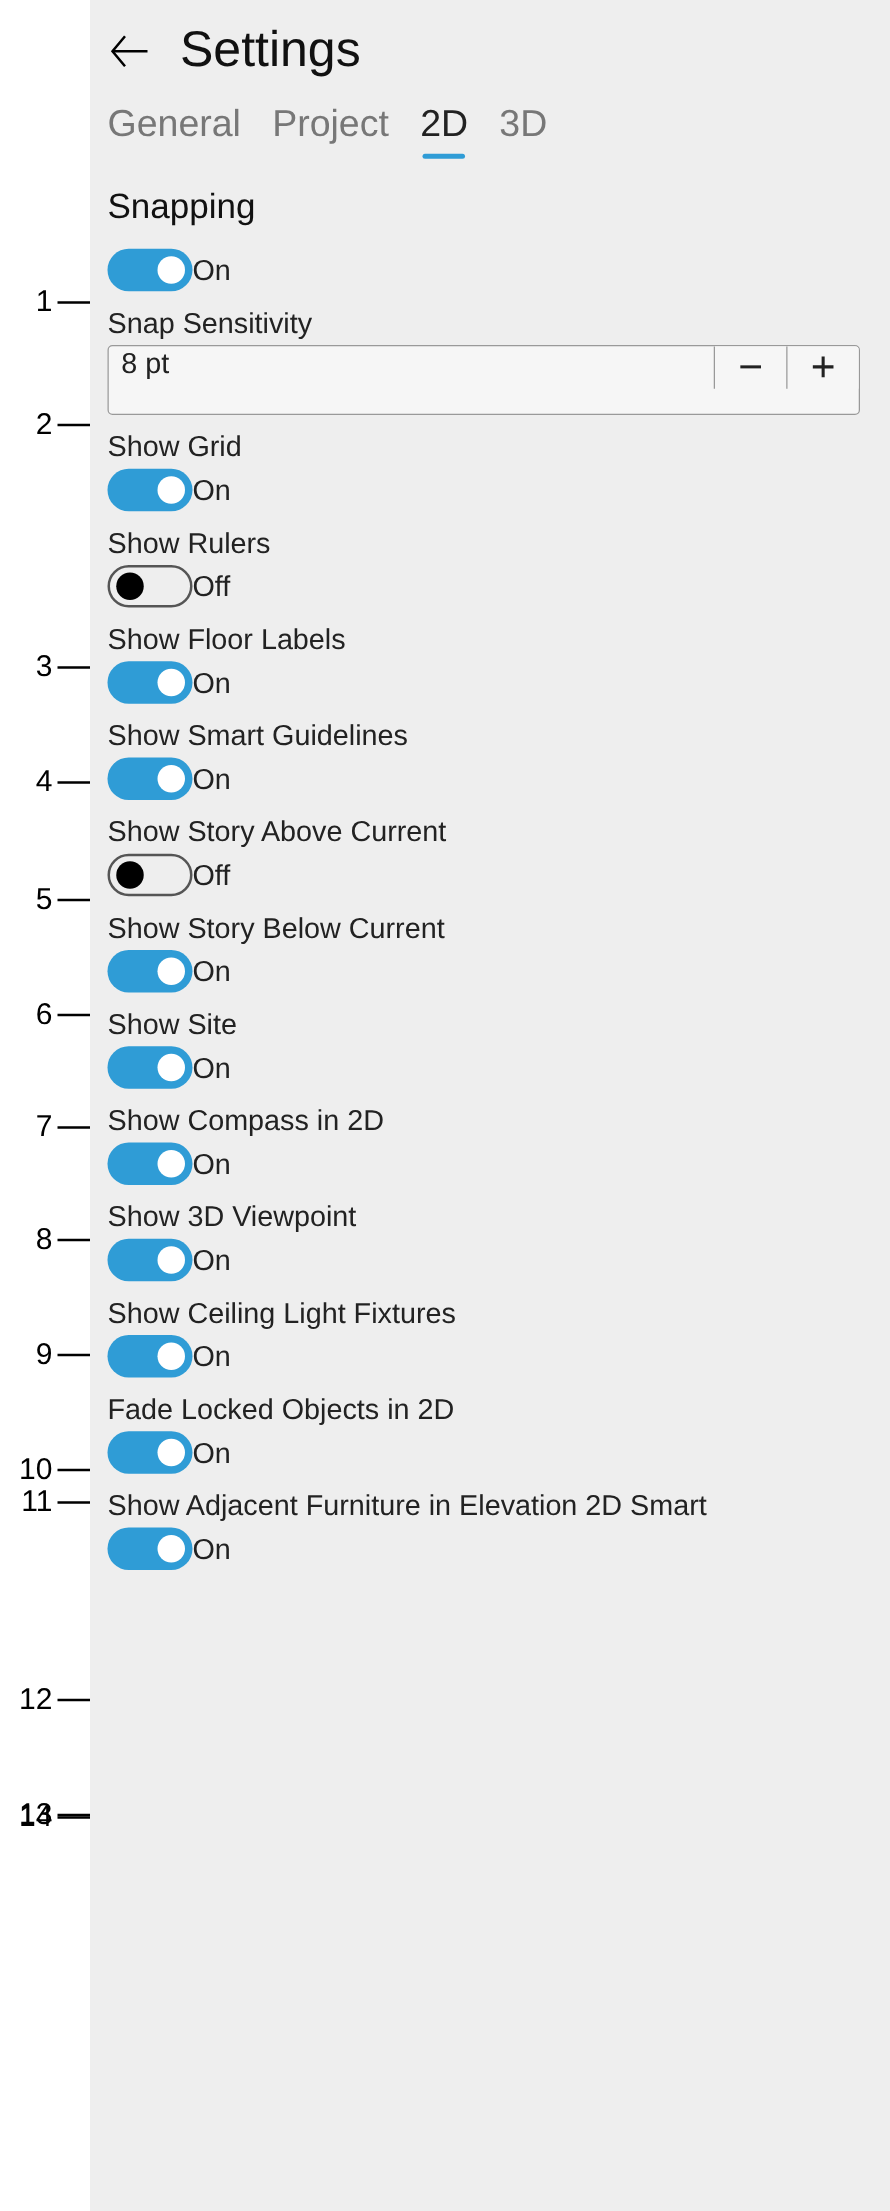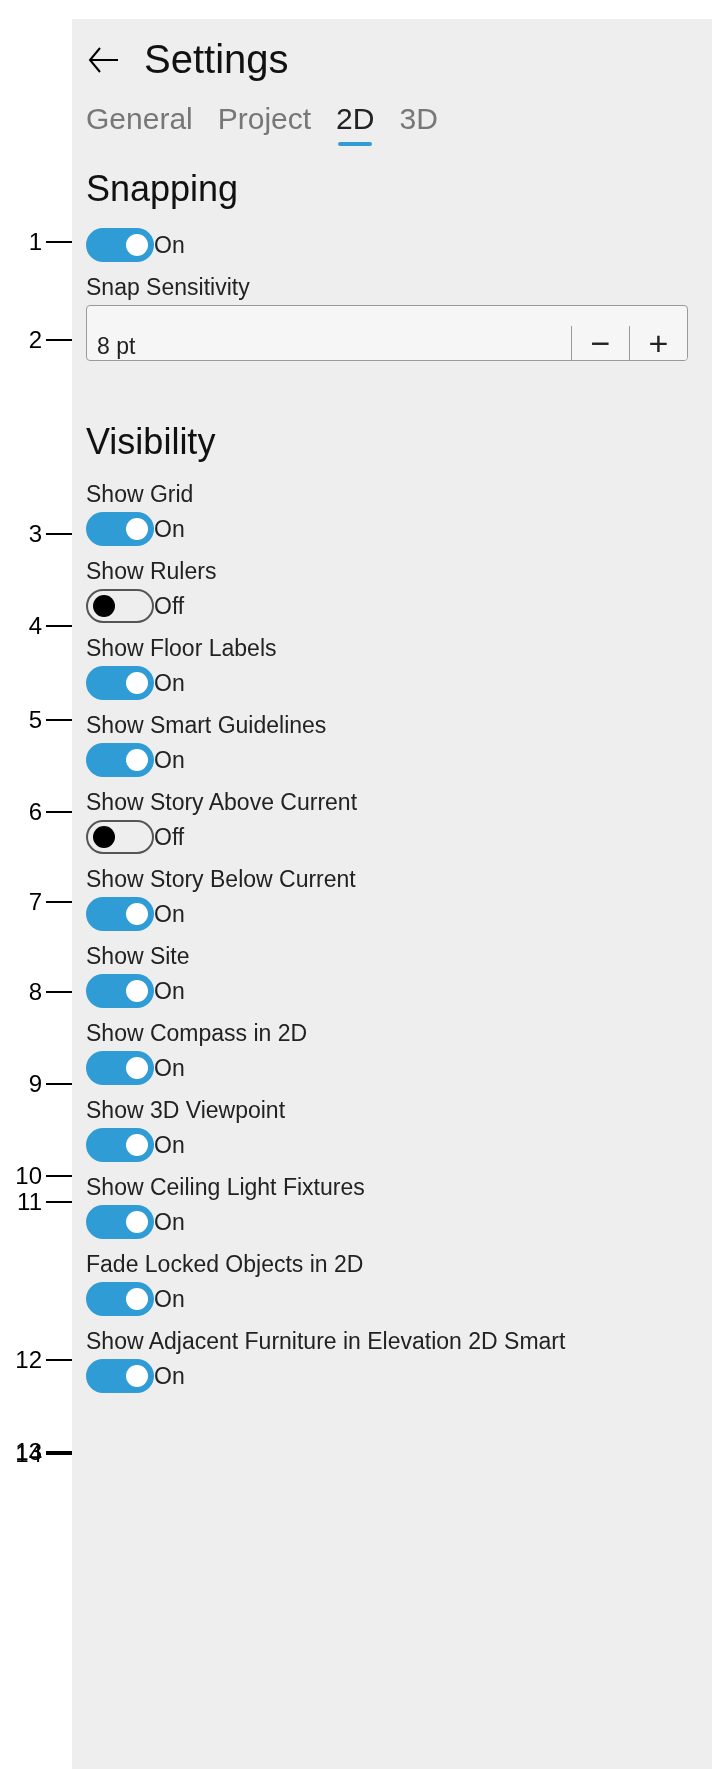--- a/index.html
+++ b/index.html
@@ -28,21 +28,20 @@
   .annotation span { margin-right: 4px; }
   .annotation .tick {
     width: 26px;
     height: 1px;
     border-top: 2px solid #000;
   }
   .panel {
     flex: 1;
     background: #eeeeee;
     padding: 12px 24px 24px 14px;
-    margin-top: 19px;
   }
   .header {
     display: flex;
     align-items: center;
     gap: 22px;
     margin-bottom: 20px;
     margin-top: 6px;
   }
   .back-arrow {
     width: 36px; height: 36px;
@@ -71,21 +70,21 @@
   }
   .tab.active::after {
     content: "";
     position: absolute;
     left: 2px; right: 2px; bottom: -4px;
     height: 4px;
     background: #2f9cd6;
     border-radius: 2px;
   }
   .section-title {
-    font-size: 36px;
+    font-size: 28px;
     font-weight: 400;
     color: #111;
     margin-top: 10px;
     margin-bottom: 18px;
   }
   .section-title.vis { margin-top: 60px; }
   .row {
     display: flex;
     align-items: center;
     margin-bottom: 8px;
@@ -114,21 +113,21 @@
   .toggle.off .knob { left: 5px; background: #000; }
   .status { font-size: 23px; color: #222; }
   .stepper {
     display: flex;
     width: 100%;
     border: 1px solid #999;
     border-radius: 4px;
     overflow: hidden;
     background: #f6f6f6;
     height: 56px;
-    align-items: flex-end;
+    align-items: flex-start;
     margin-top: 4px;
   }
   .stepper .value {
     flex: 1;
     padding: 0 10px;
     display: flex;
     align-items: center;
     font-size: 23px;
     color: #222;
   }
@@ -231,21 +230,20 @@
       </div>
     <div class="status">On</div>
   </div>
   <div class="label">Snap Sensitivity</div>
   <div class="stepper">
     <div class="value">8 pt</div>
     <button>−</button>
     <button>+</button>
   </div>
 
-  <div class="section-title vis">Visibility</div>
   <div id="visibility-list">
       <div class="label">Show Grid</div>
       <div class="row">
         <div class="toggle on">
           <div class="knob"></div>
         </div>
         <div class="status">On</div>
       </div>
       <div class="label">Show Rulers</div>
       <div class="row">

